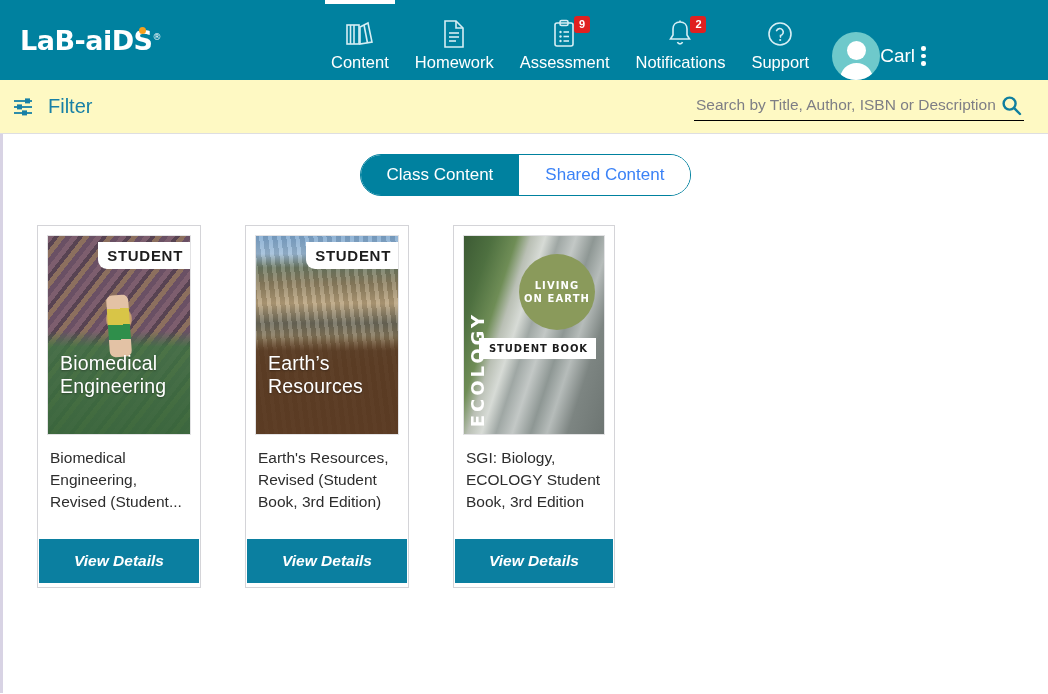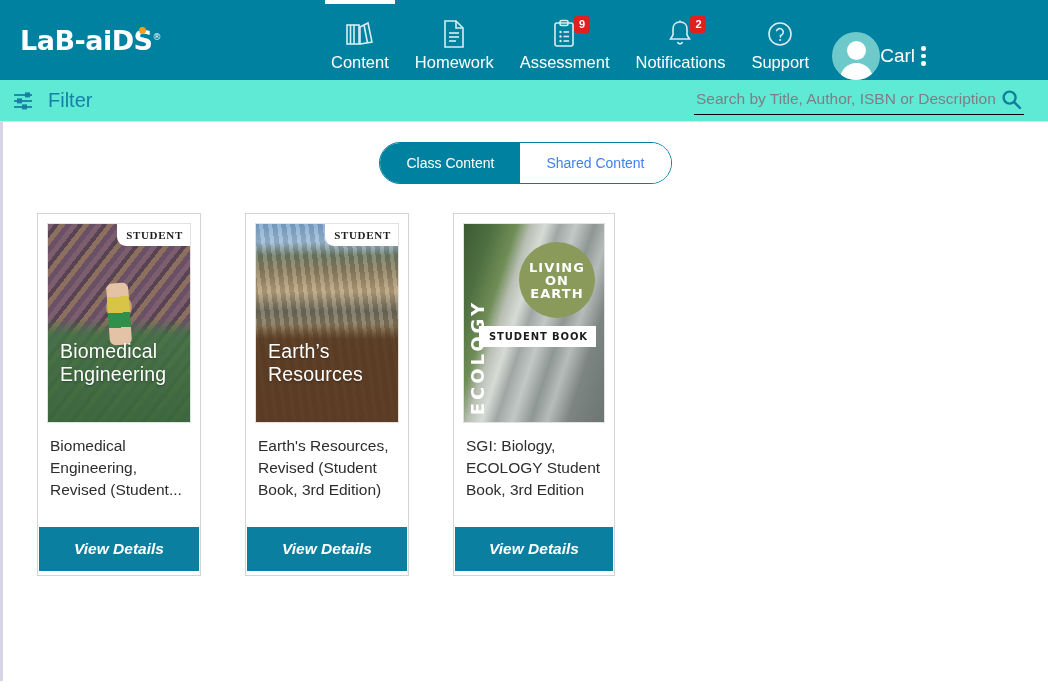--- a/index.html
+++ b/index.html
@@ -104,22 +104,22 @@
     border-radius: 17px 17px 0 0;
     background: #fff;
     left: 7.5px; top: 31px;
   }
   .username { color: #fff; font-size: 19px; }
   .kebab { margin-left: 6px; display: flex; flex-direction: column; gap: 3px; cursor: pointer; }
   .kebab i { width: 4.5px; height: 4.5px; border-radius: 50%; background: #fff; display: block; }
 
   
   .filterbar {
-    height: 42px;
-    background: #5eead4;
+    height: 54px;
+    background: #fef9c3;
     border-bottom: 1px solid #dedee1;
     display: flex;
     align-items: center;
     padding: 0 24px 0 12px;
   }
   .filterleft { display: flex; align-items: center; cursor: pointer; }
   .filtericon { width: 26px; height: 22px; margin-right: 10px; }
   .filterlabel { color: #1880a6; font-size: 20px; }
   .searchwrap {
     margin-left: auto;
@@ -155,21 +155,21 @@
     display: flex;
     border: 1px solid #00819f;
     border-radius: 22px;
     overflow: hidden;
     height: 42px;
     background: #fff;
   }
   .toggle .seg {
     display: flex; align-items: center; 
     padding: 12px 26px;
-    font-size: 14px;
+    font-size: 17px;
     cursor: pointer;
     white-space: nowrap;
   }
   .toggle .seg.active { background: #00819f; color: #ffffff; }
   .toggle .seg.inactive { background: #ffffff; color: #3b82f6; }
 
   .cards {
     display: flex;
     gap: 44px;
     padding: 29px 0 0 34px;
@@ -187,30 +187,30 @@
   .cover {
     position: relative;
     width: 100%;
     height: 200px;
     overflow: hidden;
     background: #ccc;
     border: 1px solid #e2e2e4;
   }
   .cover .sticker {
     position: absolute;
-    top: 0; right: 0;
+    top: 6px; right: 0;
     background: #ffffff;
     color: #1d1d1d;
-    font-size: 11px;
+    font-size: 15px;
     font-weight: bold;
     letter-spacing: 0.7px;
     padding: 5px 7px 5px 9px;
     border-bottom-left-radius: 9px;
     z-index: 4;
-    font-family: Liberation Serif, serif;
+    font-family: Liberation Sans, sans-serif;
   }
   .covertitle {
     position: absolute;
     left: 12px;
     bottom: 36px;
     color: #fff;
     font-size: 19.5px;
     font-weight: 500;
     line-height: 23px;
     z-index: 3;
@@ -268,21 +268,21 @@
   }
   .cov-eco .circlebadge {
     position: absolute;
     right: 9px; top: 18px;
     width: 76px; height: 76px;
     border-radius: 50%;
     background: #8a9a5b;
     color: #fff;
     display: flex; flex-direction: column;
     align-items: center; justify-content: center;
-    font-size: 13px;
+    font-size: 10px;
     font-weight: bold;
     letter-spacing: 1.1px;
     line-height: 13px;
     text-align: center;
     z-index: 3;
     font-family: "DejaVu Sans", sans-serif;
   }
   .cov-eco .sbook {
     position: absolute;
     right: 8px; top: 102px;

